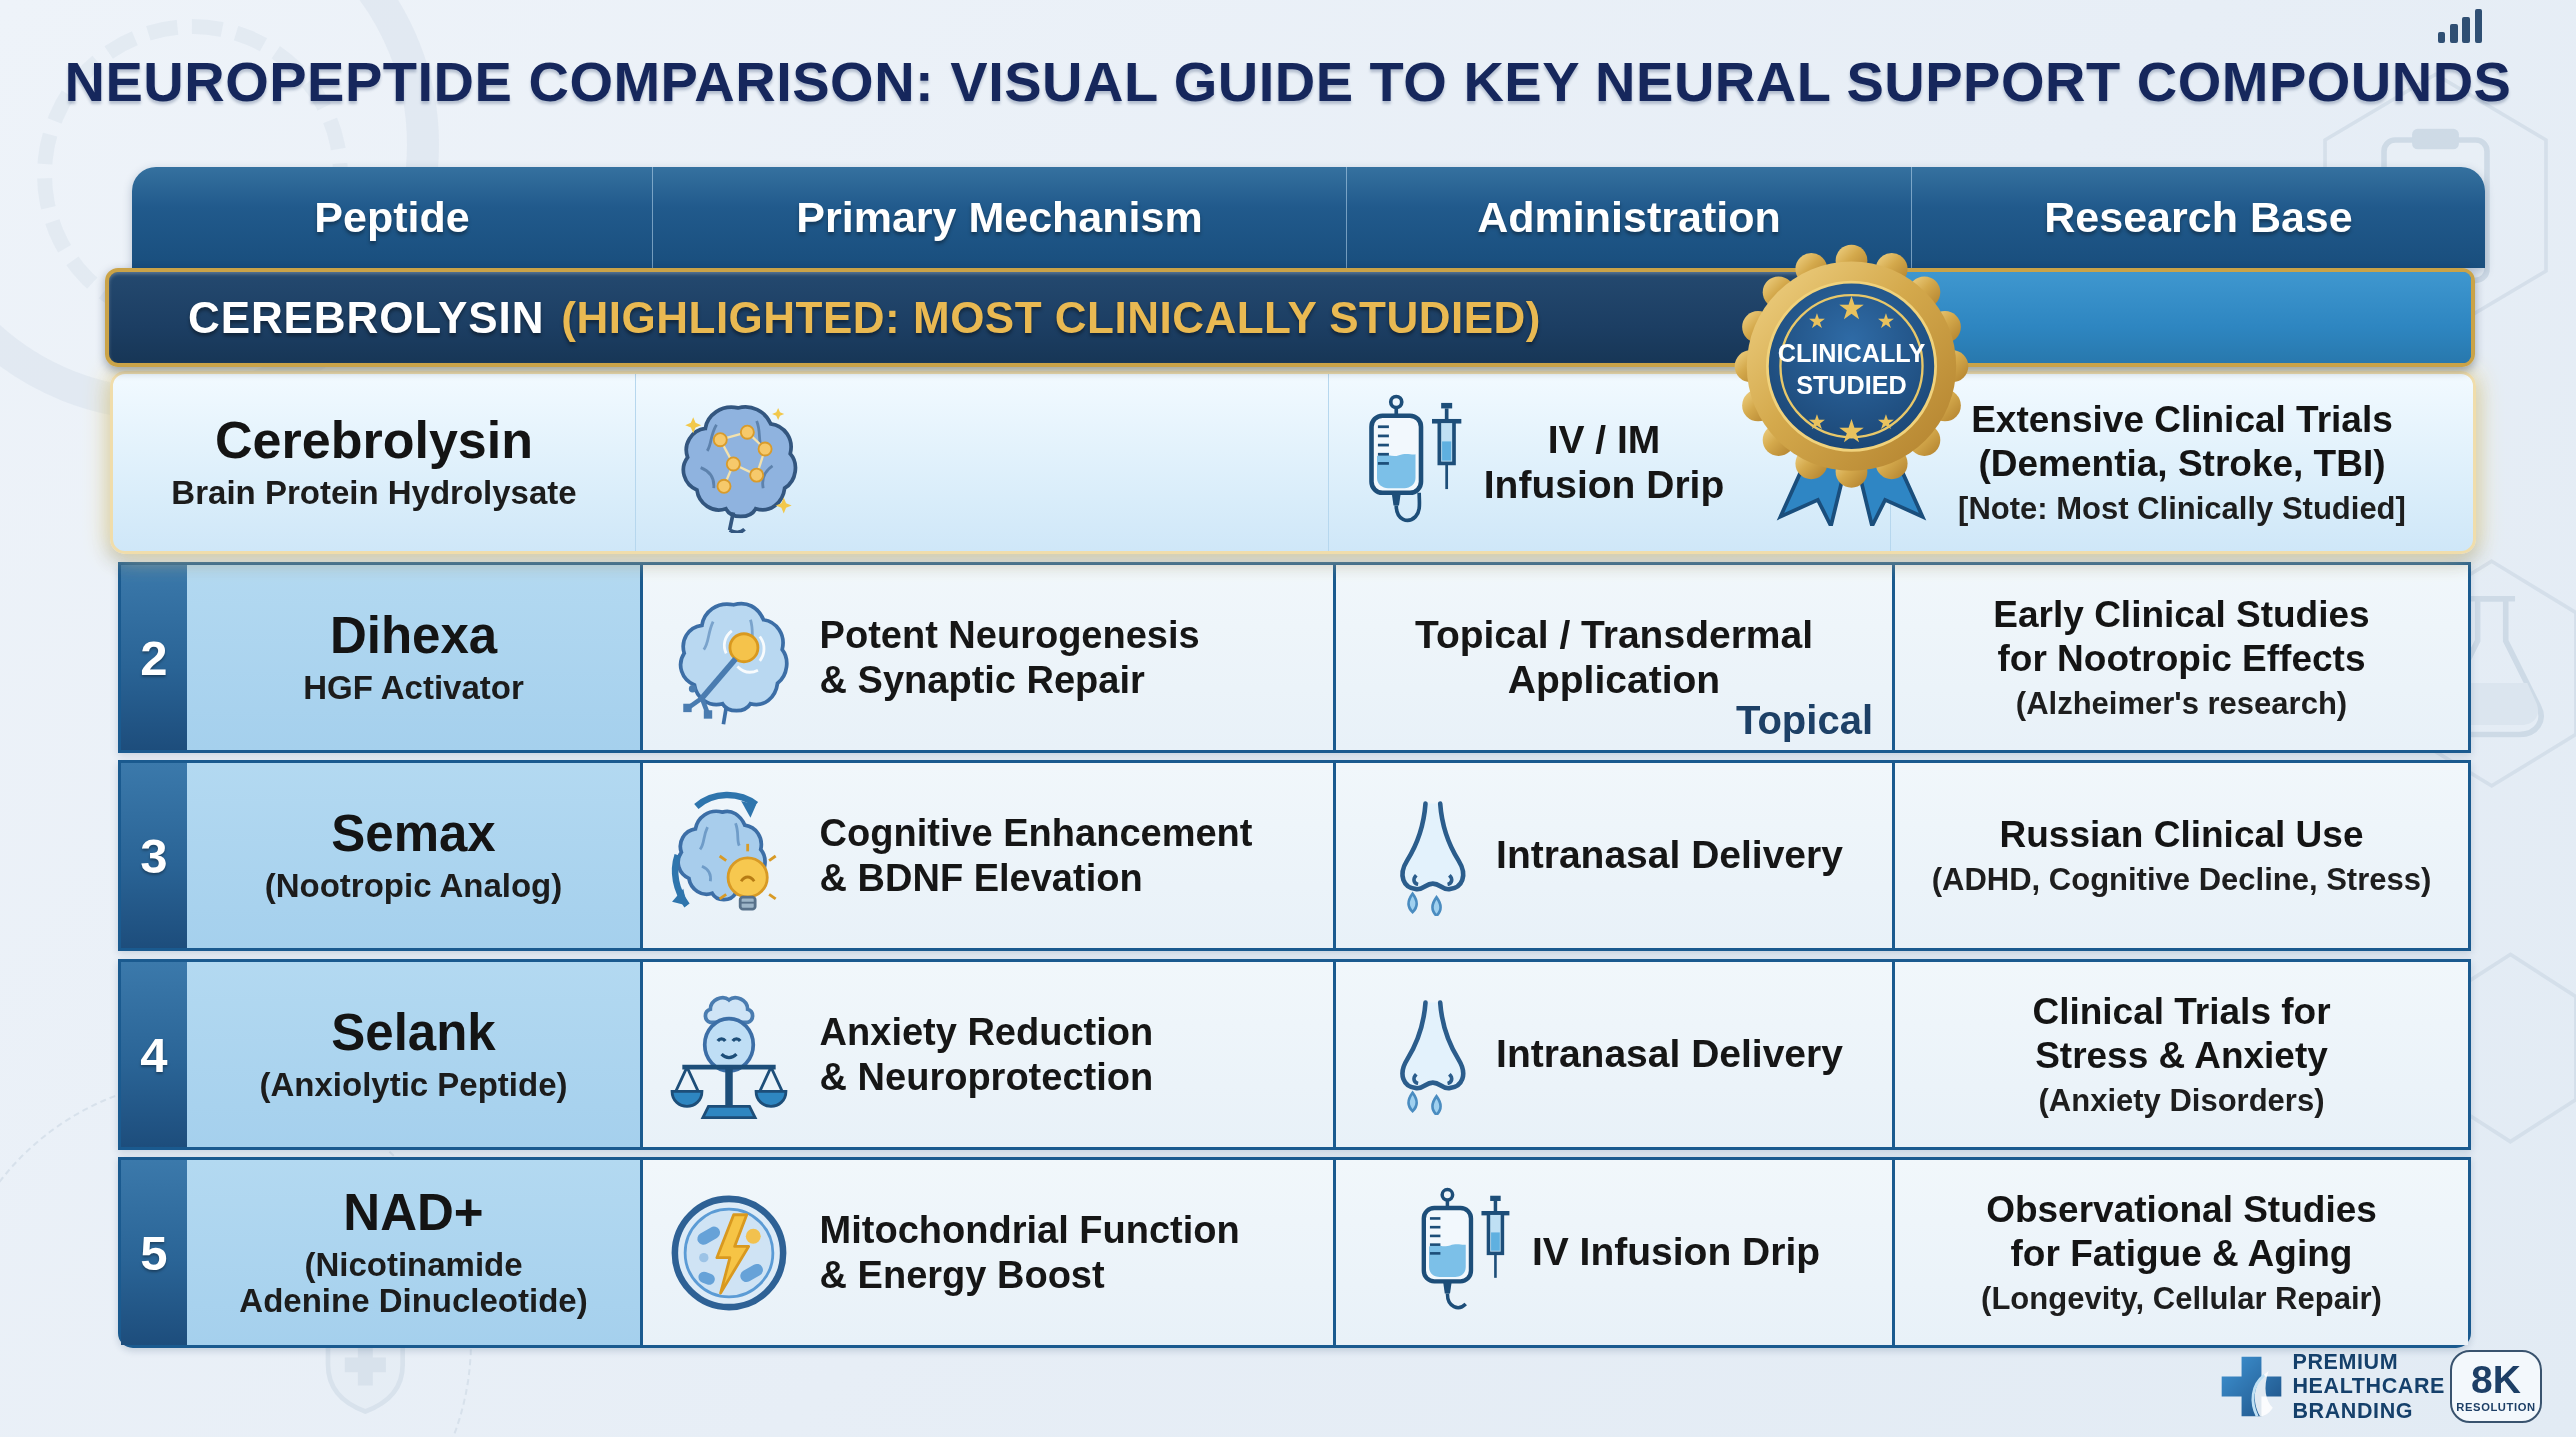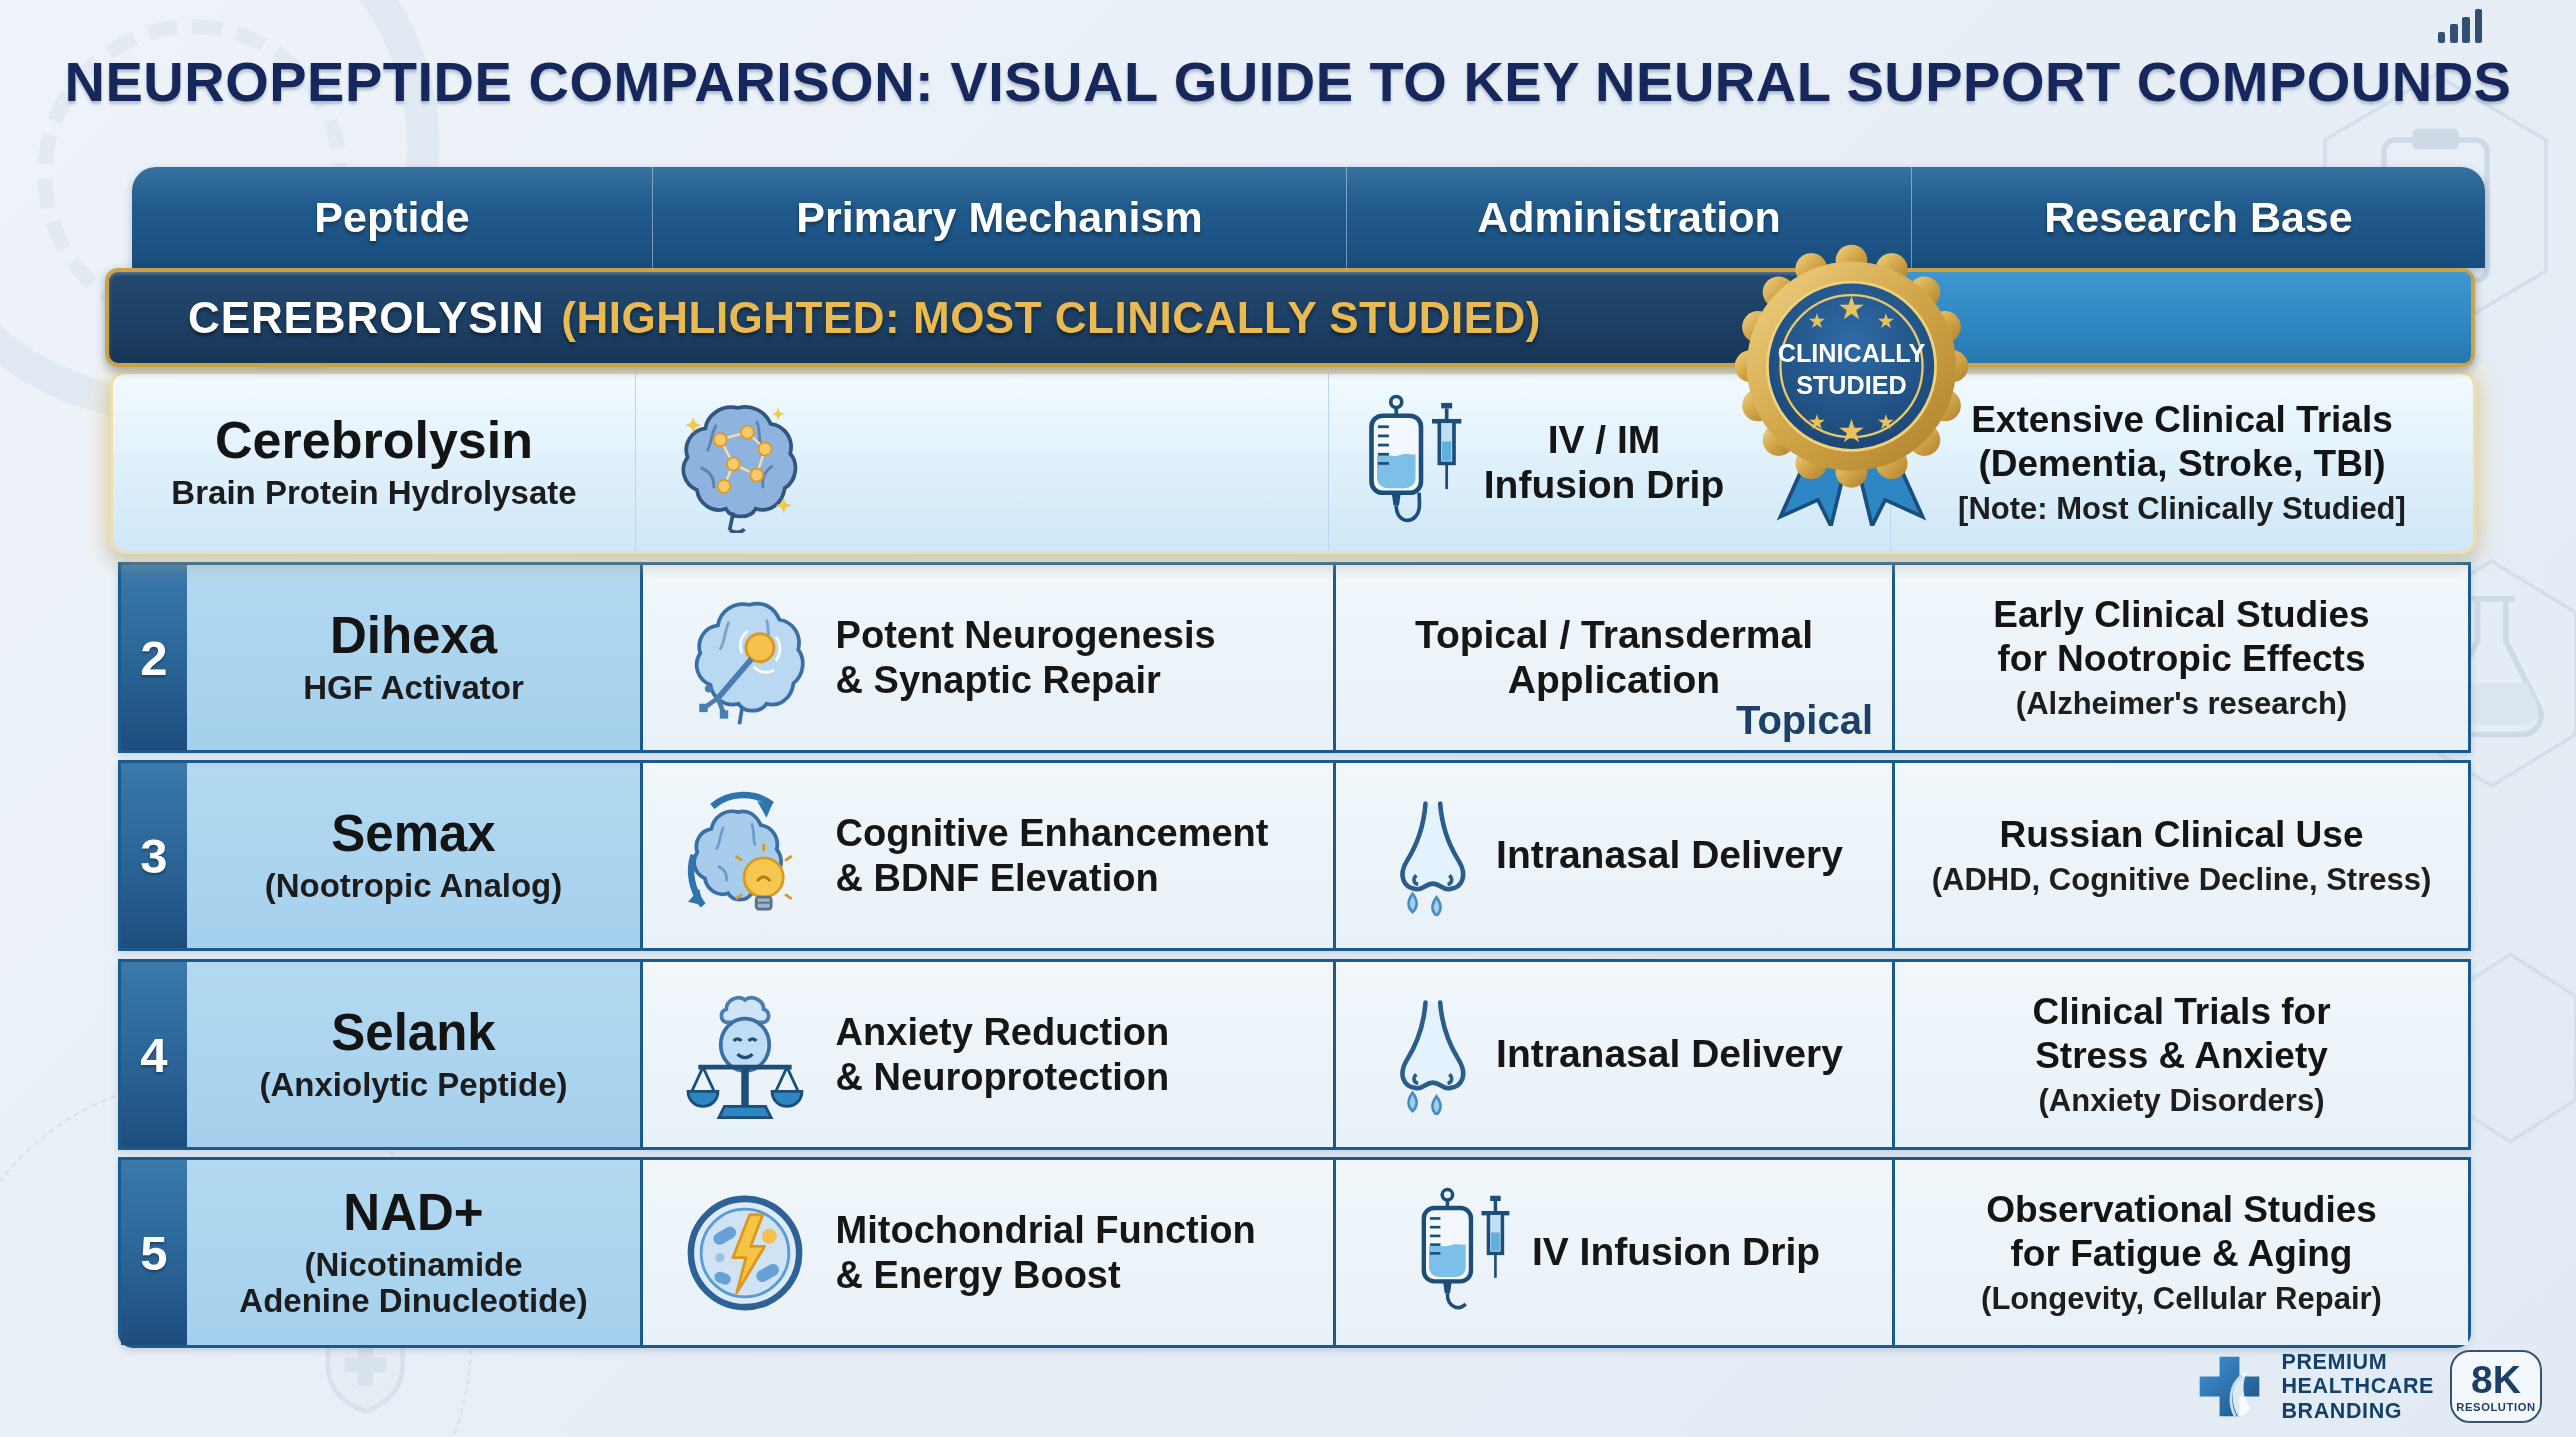--- a/index.html
+++ b/index.html
@@ -85,32 +85,32 @@
   }
   .rowcard.last{border-radius:0 0 15px 15px;}
   .rank{
     width:66px;display:flex;align-items:center;justify-content:center;
     background:linear-gradient(180deg,#3b79ab 0%,#2a6496 55%,#1d4d7c 100%);
     color:#fff;font-size:49px;font-weight:700;text-shadow:0 1.9px 2.8px rgba(0,0,0,.35);
   }
   .cell2{display:flex;align-items:center;justify-content:center;box-sizing:border-box;position:relative;}
   .cell2+.cell2{border-left:3.7px solid #1a5a8f;}
   .p2{width:453px;flex-direction:column;background:linear-gradient(180deg,#b3d9f1 0%,#a5d0ed 100%);}
-  .m2{width:693px;justify-content:flex-start;padding-left:32px;gap:20.6px;background:linear-gradient(180deg,#f1f7fb 0%,#e8f1f8 100%);}
+  .m2{width:693px;justify-content:flex-start;padding-left:16px;gap:20.6px;background:linear-gradient(180deg,#f1f7fb 0%,#e8f1f8 100%);}
   .a2{width:559px;gap:19px;background:linear-gradient(180deg,#f1f7fb 0%,#e8f1f8 100%);}
   .r2{flex:1;flex-direction:column;background:linear-gradient(180deg,#f1f7fb 0%,#e8f1f8 100%);}
   .admin-note{position:absolute;right:19px;bottom:7.5px;font-size:40px;font-weight:700;color:#1d4066;}
 
   .icon-box{flex:0 0 auto;display:flex;align-items:center;justify-content:center;}
 
   
   .badge{position:absolute;left:1724px;top:240px;width:255px;height:286px;z-index:10;}
 
   
-  .footer{position:absolute;right:34px;bottom:15px;display:flex;align-items:center;gap:16px;}
+  .footer{position:absolute;right:34px;bottom:15px;display:flex;align-items:center;gap:5px;}
   .brand-text{font-size:21.5px;font-weight:700;color:#15406b;line-height:1.12;letter-spacing:0.6px;}
   .resbox{
     width:88px;height:69px;border:2.8px solid #39536e;border-radius:20px;background:#f3f8fc;
     display:flex;flex-direction:column;align-items:center;justify-content:center;
   }
   .res-big{font-size:39px;font-weight:700;color:#1d3f66;line-height:1;}
   .res-small{font-size:11.2px;font-weight:700;color:#1d3f66;letter-spacing:0.6px;margin-top:1.9px;}
 
   .mini-bars{position:absolute;right:94px;top:9.4px;display:flex;align-items:flex-end;gap:4.7px;opacity:.9;}
   .mini-bars i{display:block;width:7.5px;background:#1d3f66;border-radius:1.9px;}

